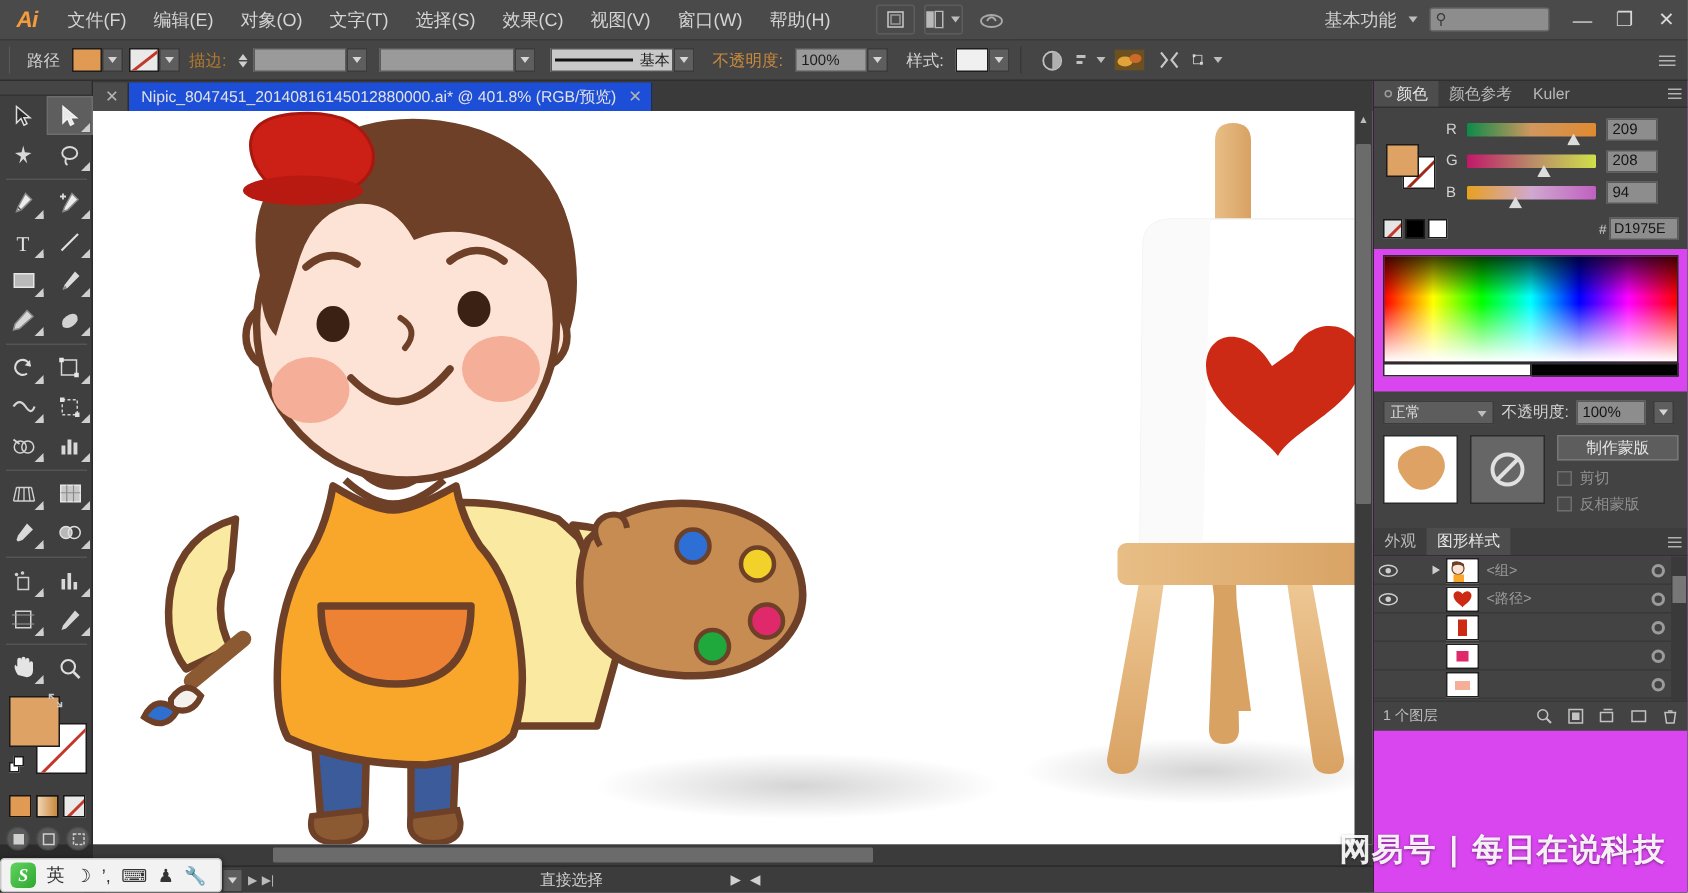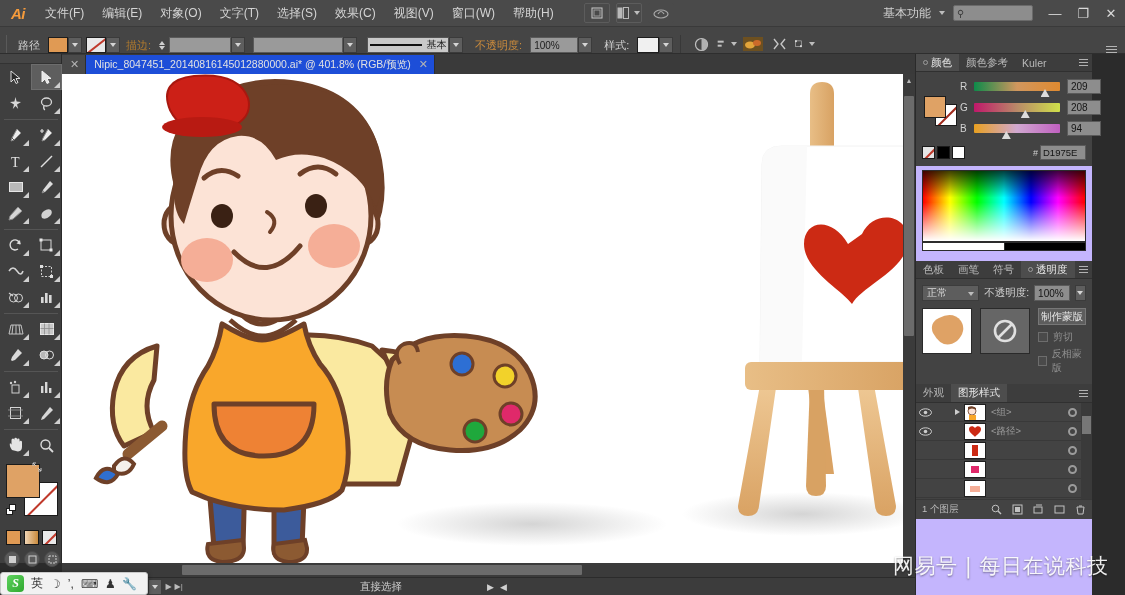--- a/index.html
+++ b/index.html
@@ -43,21 +43,21 @@
   .search-glyph { color: #3a3a3a; font-size: 10px; }
   .winbtn {
     width: 28px; height: 20px; display: flex; align-items: center; justify-content: center;
     color: #d8d8d8; font-size: 13px;
   }
 
   
   .controlbar {
     position: absolute; left: 0; top: 27px; width: 1125px; height: 27px;
     background: #454545; border-bottom: 1px solid #2e2e2e;
-    display: flex; align-items: flex-end; padding-left: 6px;
+    display: flex; align-items: center; padding-left: 6px;
   }
   .cb-grip { width: 6px; height: 18px; background: linear-gradient(to right,#5a5a5a 1px,transparent 1px) repeat-x; margin-right: 4px;}
   .cb-label { font-size: 11px; color: #d0d0d0; margin: 0 8px 0 2px; white-space: nowrap; }
   .cb-label.orange { color: #c98a3c; }
   .cb-label.brown { color: #b07a2e; }
   .swatch-ctl { display: flex; align-items: center; margin-right: 4px; }
   .swatch-box { width: 20px; height: 16px; border: 1px solid #1d1d1d; }
   .dd-btn {
     width: 14px; height: 16px; background: #5e5e5e; border: 1px solid #3b3b3b;
     display: flex; align-items: center; justify-content: center;
@@ -142,22 +142,22 @@
   .artboard { position: absolute; left: 0; top: 0; right: 0; bottom: 0; background: #ffffff; }
   .artwork { position: absolute; left: 0; top: 0; }
   .canvas-vscroll {
     position: absolute; right: 0; top: 0; width: 12px; height: 489px; background: #3b3b3b;
   }
   .canvas-vscroll .thumb { position: absolute; left: 1px; top: 22px; width: 10px; height: 240px; background: #6b6b6b; border-radius: 1px;}
   .canvas-vscroll .arrow { height: 12px; display:flex;align-items:center;justify-content:center;color:#bbb;font-size:7px;}
 
   
   .panels {
-    position: absolute; left: 915px; top: 54px; width: 177px; height: 541px;
-    background: #c4b5fd; border-left: 1px solid #2a2a2a;
+    position: absolute; left: 915px; top: 54px; width: 210px; height: 541px;
+    background: #d946ef; border-left: 1px solid #2a2a2a;
   }
   .ptab-row {
     height: 18px; background: #3d3d3d; display: flex; align-items: stretch;
     border-bottom: 1px solid #303030;
   }
   .ptab {
     display: flex; align-items: center; padding: 0 7px; font-size: 10.5px; color: #b9b9b9;
     white-space: nowrap;
   }
   .ptab.active { background: #4d4d4d; color: #e6e6e6; }
@@ -295,21 +295,21 @@
     color: #fff; font-weight: bold; font-size: 12px;
     display: flex; align-items: center; justify-content: center;
     font-family: "Liberation Serif", serif; font-style: italic;
   }
   .ime-item { font-size: 12px; color: #333; }
 
   
   .watermark {
     position: absolute; left: 893px; top: 552px; z-index: 50;
     font-size: 21px; color: rgba(255,255,255,0.92);
-    font-family: "DejaVu Sans", sans-serif; font-weight: normal;
+    font-family: "DejaVu Sans", sans-serif; font-weight: bold;
     letter-spacing: 0.5px; white-space: nowrap;
     text-shadow: 0 1px 2px rgba(0,0,0,.45);
     pointer-events: none;
   }
 </style>
 </head>
 <body>
 
 <div id="app">
 
@@ -901,41 +901,20 @@
         <div class="hex-box" style="margin-left:0">D1975E</div>
       </div>
     </div>
     <div class="spectrum"></div>
     <div class="spectrum-tail">
       <div class="w"></div>
         <div class="b"></div>
     </div>
     <div style="height:10px"></div>
 
-    <div class="ptab-row">
-      <div class="ptab">
-        <span>色板</span>
-      </div>
-      <div class="ptab">
-        <span>画笔</span>
-      </div>
-      <div class="ptab">
-        <span>符号</span>
-      </div>
-      <div class="ptab active">
-        <span class="dot"></span>
-          <span>透明度</span>
-      </div>
-      <div class="ptab-flex"></div>
-      <div class="pmenu">
-          <span></span>
-          <span></span>
-          <span></span>
-        </div>
-    </div>
 
     <div class="tp-panel">
       <div class="tp-row1">
         <div class="tp-select">
           <span>正常</span>
           <span class="caret"></span>
         </div>
         <div class="tp-lbl">不透明度:</div>
         <div class="opac-box">100%</div>
         <div class="dd-btn">

